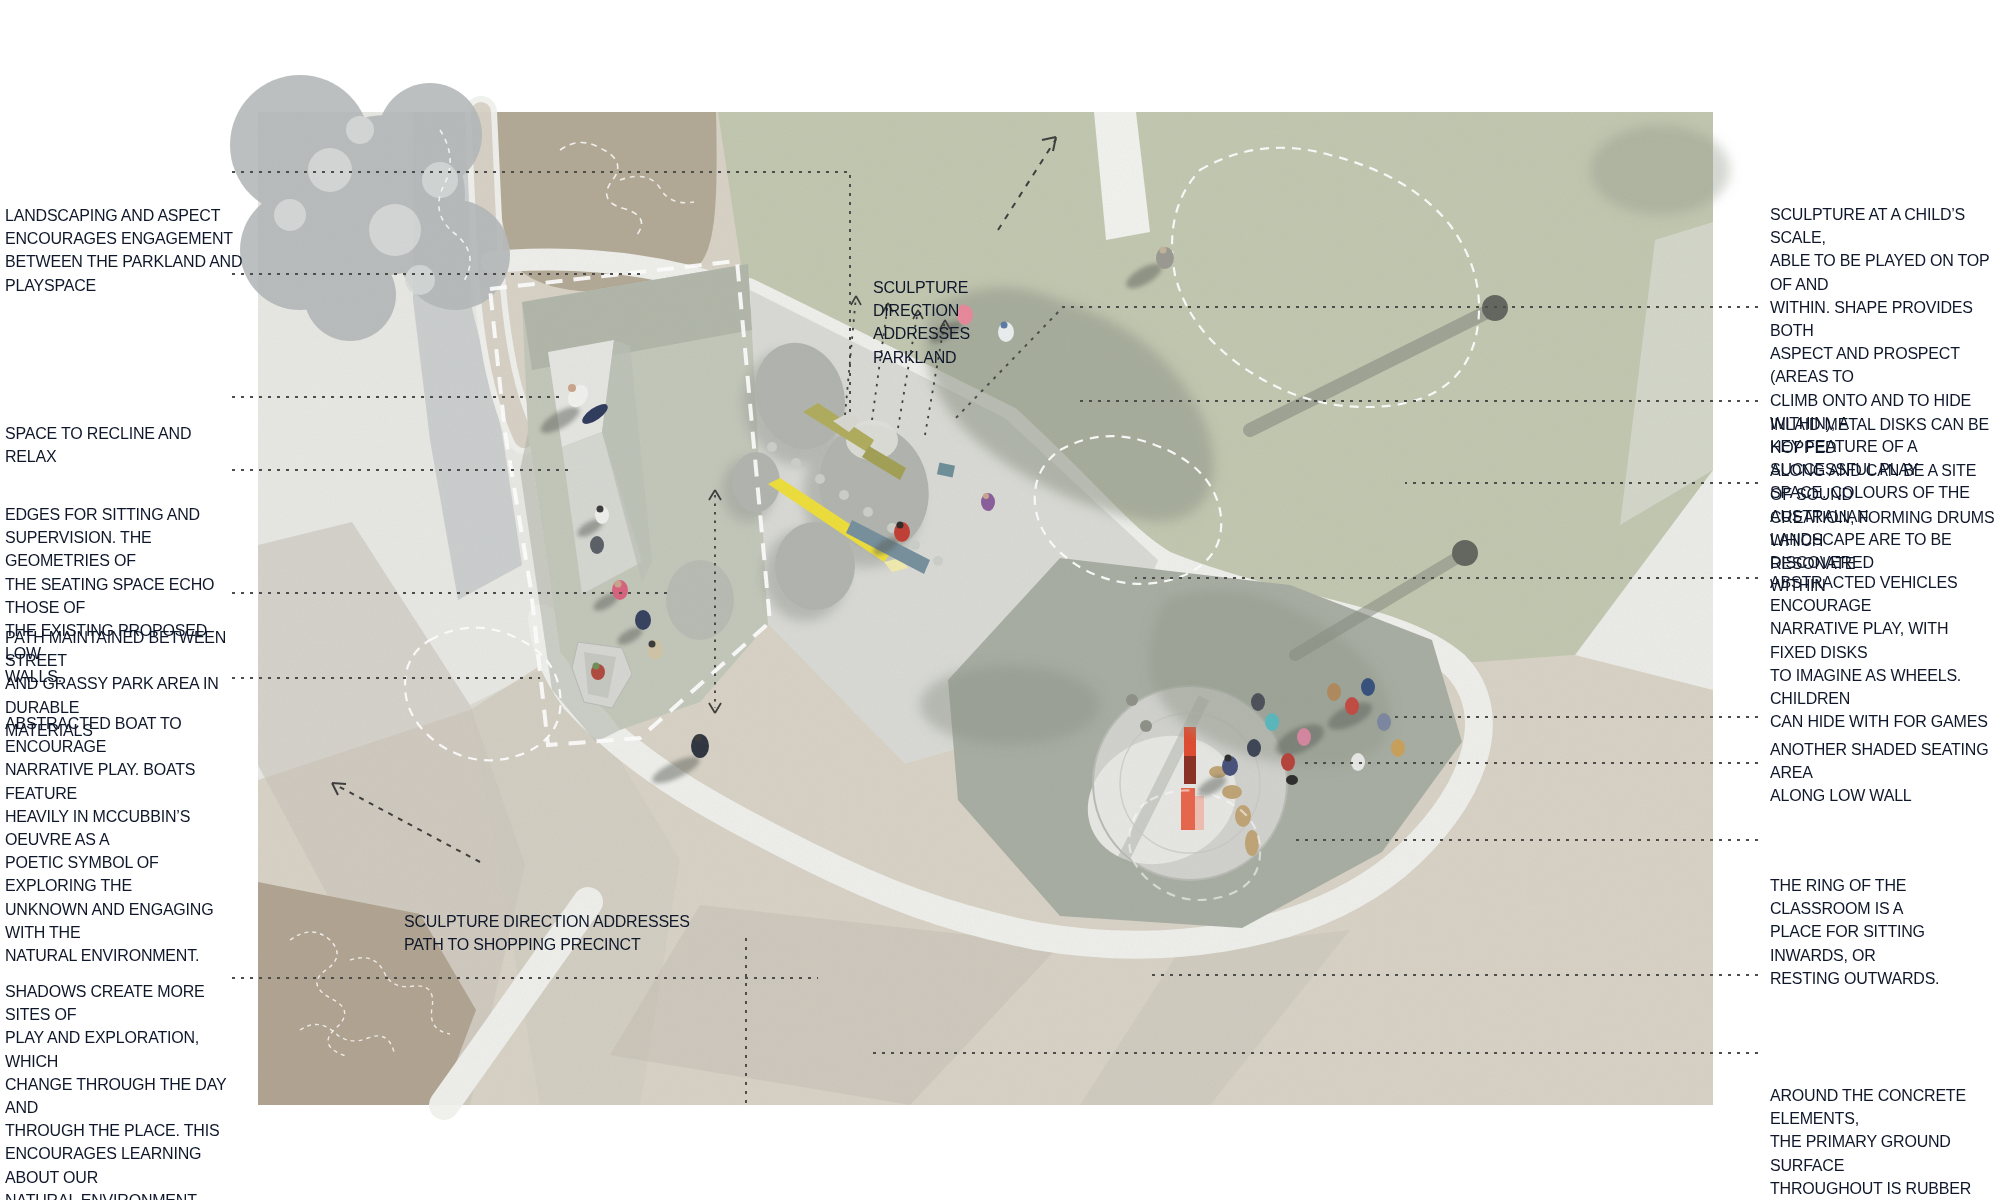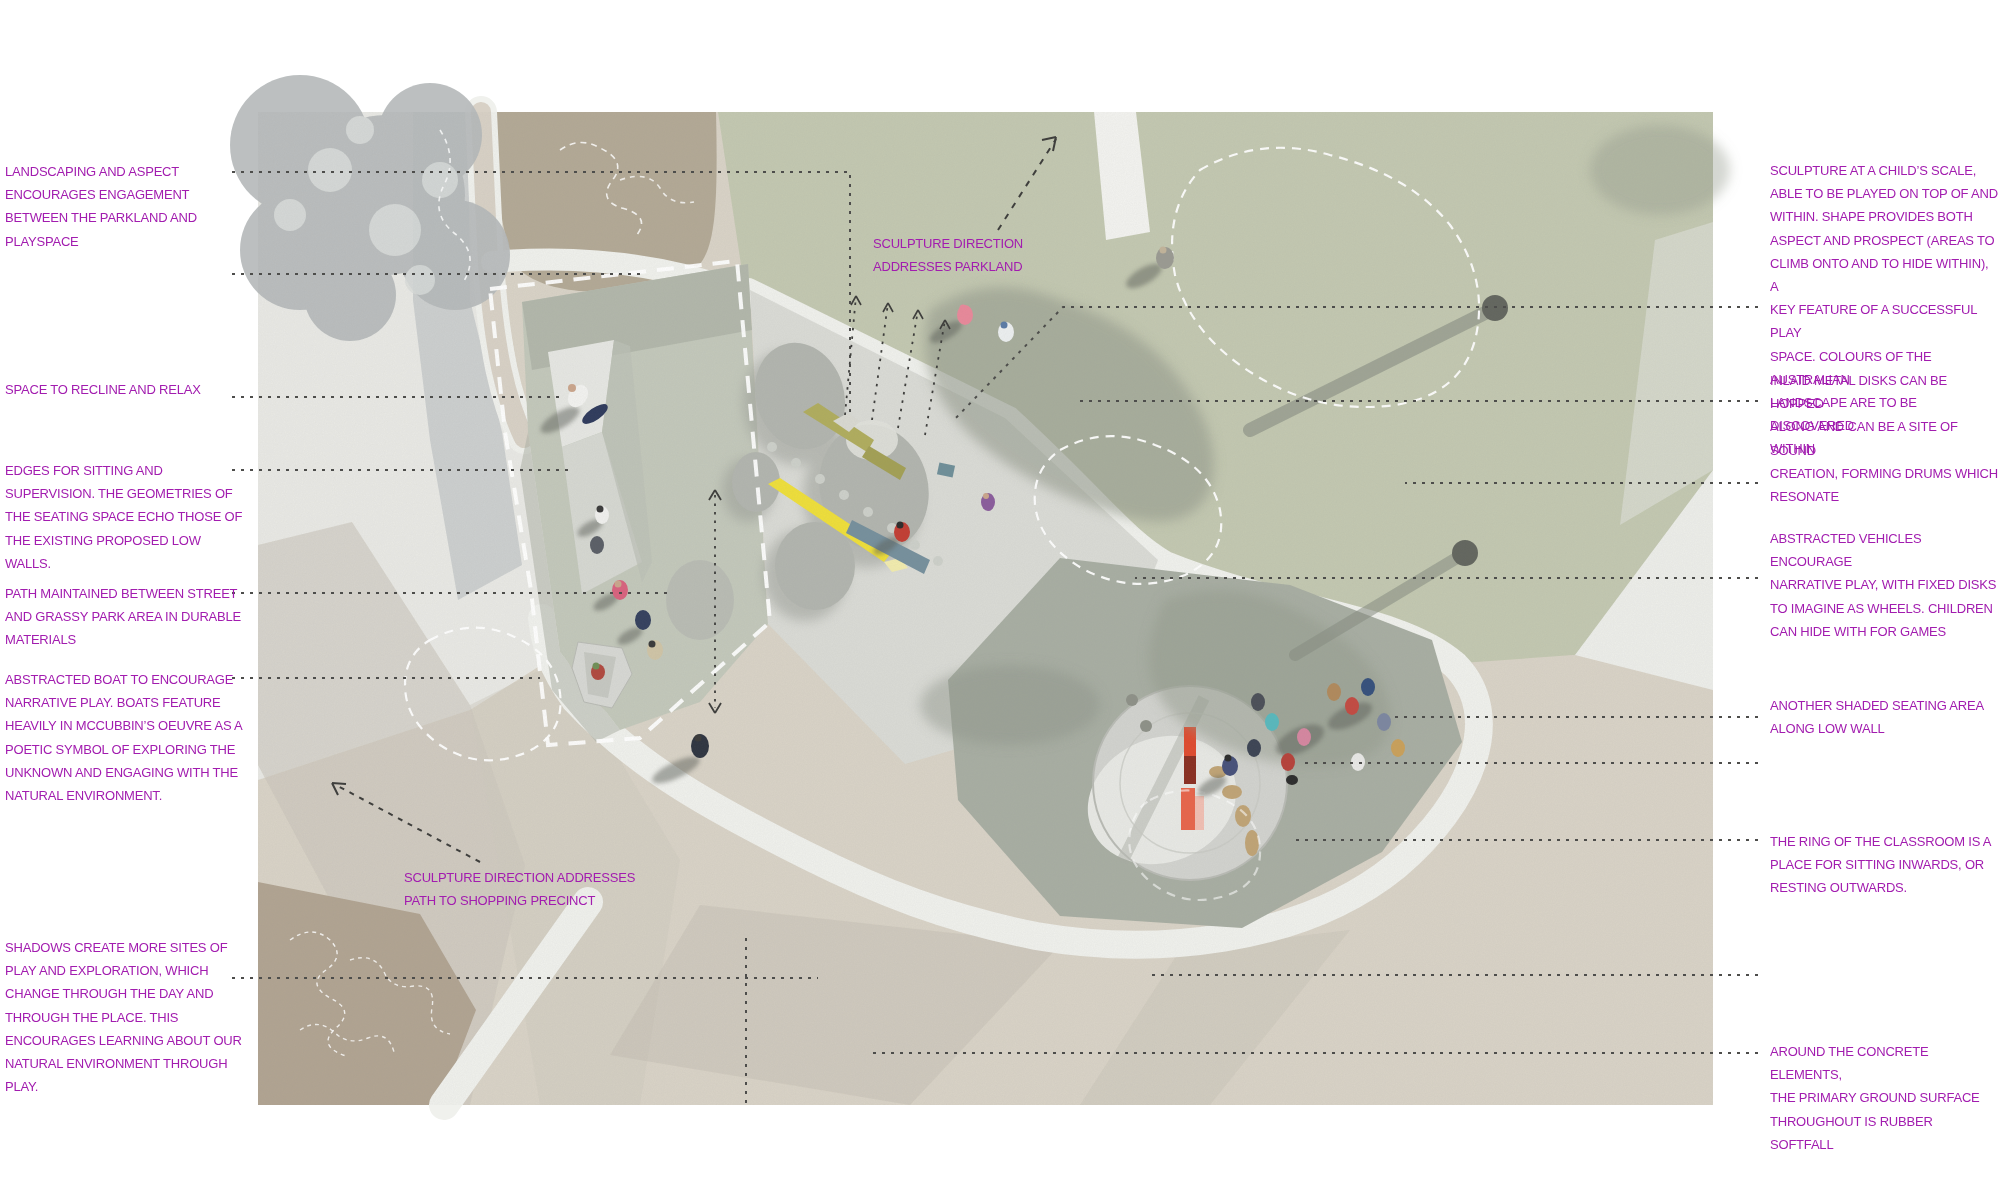--- a/index.html
+++ b/index.html
@@ -1,19 +1,19 @@
 <!DOCTYPE html>
 <html><head>
 <meta charset="utf-8">
 <style>
   html,body{margin:0;padding:0;background:#ffffff;}
   #canvas{position:relative;width:2000px;height:1200px;background:#ffffff;overflow:hidden;
           font-family:"Liberation Sans","DejaVu Sans",sans-serif;}
-  .ann{position:absolute;color:#a21caf;font-size:13px;line-height:23.2px;
-       letter-spacing:-0.2px;white-space:pre-line;font-weight:400;}
+  .ann{position:absolute;color:#0f172a;font-size:16px;line-height:23.2px;
+       letter-spacing:-0.2px;white-space:pre-line;font-weight:400;margin-top:44px;}
   .ann.left{left:5px;width:240px;}
   .ann.right{left:1770px;width:228px;}
   svg{position:absolute;left:0;top:0;}
 </style>
 </head>
 <body>
 
 <div id="canvas">
 
 <svg width="2000" height="1200" viewBox="0 0 2000 1200">

